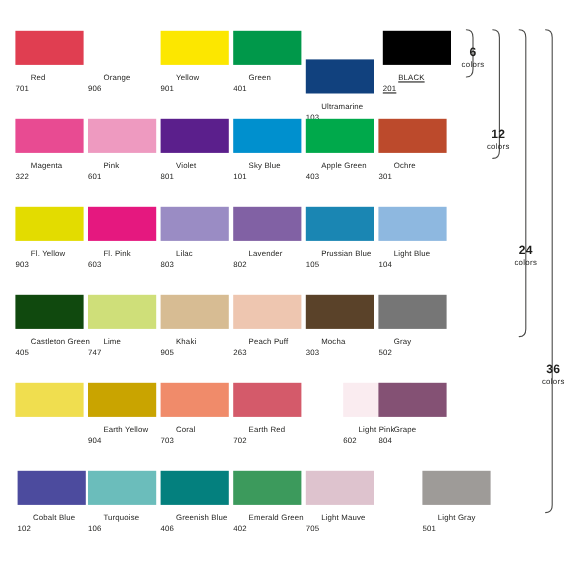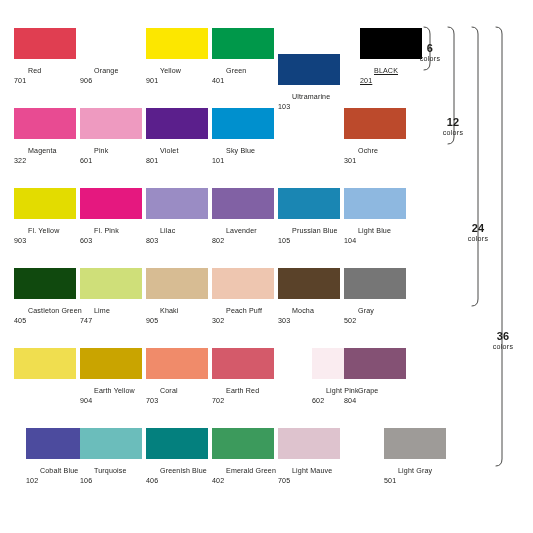--- a/index.html
+++ b/index.html
@@ -120,21 +120,21 @@
             <span class="swatch-code">401</span>
           </div>
         </div>
         <div class="swatch-cell" style="left: 264px; margin-top: 26px;">
           <span class="swatch-chip" title="#11417E" style="background: rgb(17, 65, 126);"></span>
           <div class="swatch-label">
             <span class="swatch-name">Ultramarine</span>
             <span class="swatch-code">103</span>
           </div>
         </div>
-        <div class="swatch-cell" style="left: 346px; text-decoration: underline;">
+        <div class="swatch-cell" style="left: 334px; text-decoration: underline;">
           <span class="swatch-chip" title="#000000" style="background: rgb(0, 0, 0);"></span>
           <div class="swatch-label">
             <span class="swatch-name">BLACK</span>
             <span class="swatch-code">201</span>
           </div>
         </div>
       </div>
       <div class="swatch-row">
         <div class="swatch-cell" style="left: 0px;">
           <span class="swatch-chip" title="#E84B92" style="background: rgb(232, 75, 146);"></span>
@@ -157,20 +157,27 @@
             <span class="swatch-code">801</span>
           </div>
         </div>
         <div class="swatch-cell" style="left: 198px;">
           <span class="swatch-chip" title="#0090CE" style="background: rgb(0, 144, 206);"></span>
           <div class="swatch-label">
             <span class="swatch-name">Sky Blue</span>
             <span class="swatch-code">101</span>
           </div>
         </div>
+        <div class="swatch-cell" style="left: 264px;">
+          <span class="swatch-chip" title="#00A94B" style="background: rgb(0, 169, 75);"></span>
+          <div class="swatch-label">
+            <span class="swatch-name">Apple Green</span>
+            <span class="swatch-code">403</span>
+          </div>
+        </div>
         <div class="swatch-cell" style="left: 330px;">
           <span class="swatch-chip" title="#BC4A2C" style="background: rgb(188, 74, 44);"></span>
           <div class="swatch-label">
             <span class="swatch-name">Ochre</span>
             <span class="swatch-code">301</span>
           </div>
         </div>
       </div>
       <div class="swatch-row">
         <div class="swatch-cell" style="left: 0px;">
@@ -235,21 +242,21 @@
           <span class="swatch-chip" title="#D7BC93" style="background: rgb(215, 188, 147);"></span>
           <div class="swatch-label">
             <span class="swatch-name">Khaki</span>
             <span class="swatch-code">905</span>
           </div>
         </div>
         <div class="swatch-cell" style="left: 198px;">
           <span class="swatch-chip" title="#EEC6B0" style="background: rgb(238, 198, 176);"></span>
           <div class="swatch-label">
             <span class="swatch-name">Peach Puff</span>
-            <span class="swatch-code">302</span>
+            <span class="swatch-code">263</span>
           </div>
         </div>
         <div class="swatch-cell" style="left: 264px;">
           <span class="swatch-chip" title="#5A4229" style="background: rgb(90, 66, 41);"></span>
           <div class="swatch-label">
             <span class="swatch-name">Mocha</span>
             <span class="swatch-code">303</span>
           </div>
         </div>
         <div class="swatch-cell" style="left: 330px;">
@@ -294,21 +301,21 @@
         </div>
         <div class="swatch-cell" style="left: 330px;">
           <span class="swatch-chip" title="#845174" style="background: rgb(132, 81, 116);"></span>
           <div class="swatch-label">
             <span class="swatch-name">Grape</span>
             <span class="swatch-code">804</span>
           </div>
         </div>
       </div>
       <div class="swatch-row">
-        <div class="swatch-cell" style="left: 12px;">
+        <div class="swatch-cell" style="left: 2px;">
           <span class="swatch-chip" title="#4C4B9E" style="background: rgb(76, 75, 158);"></span>
           <div class="swatch-label">
             <span class="swatch-name">Cobalt Blue</span>
             <span class="swatch-code">102</span>
           </div>
         </div>
         <div class="swatch-cell" style="left: 66px;">
           <span class="swatch-chip" title="#6BBDBB" style="background: rgb(107, 189, 187);"></span>
           <div class="swatch-label">
             <span class="swatch-name">Turquoise</span>

